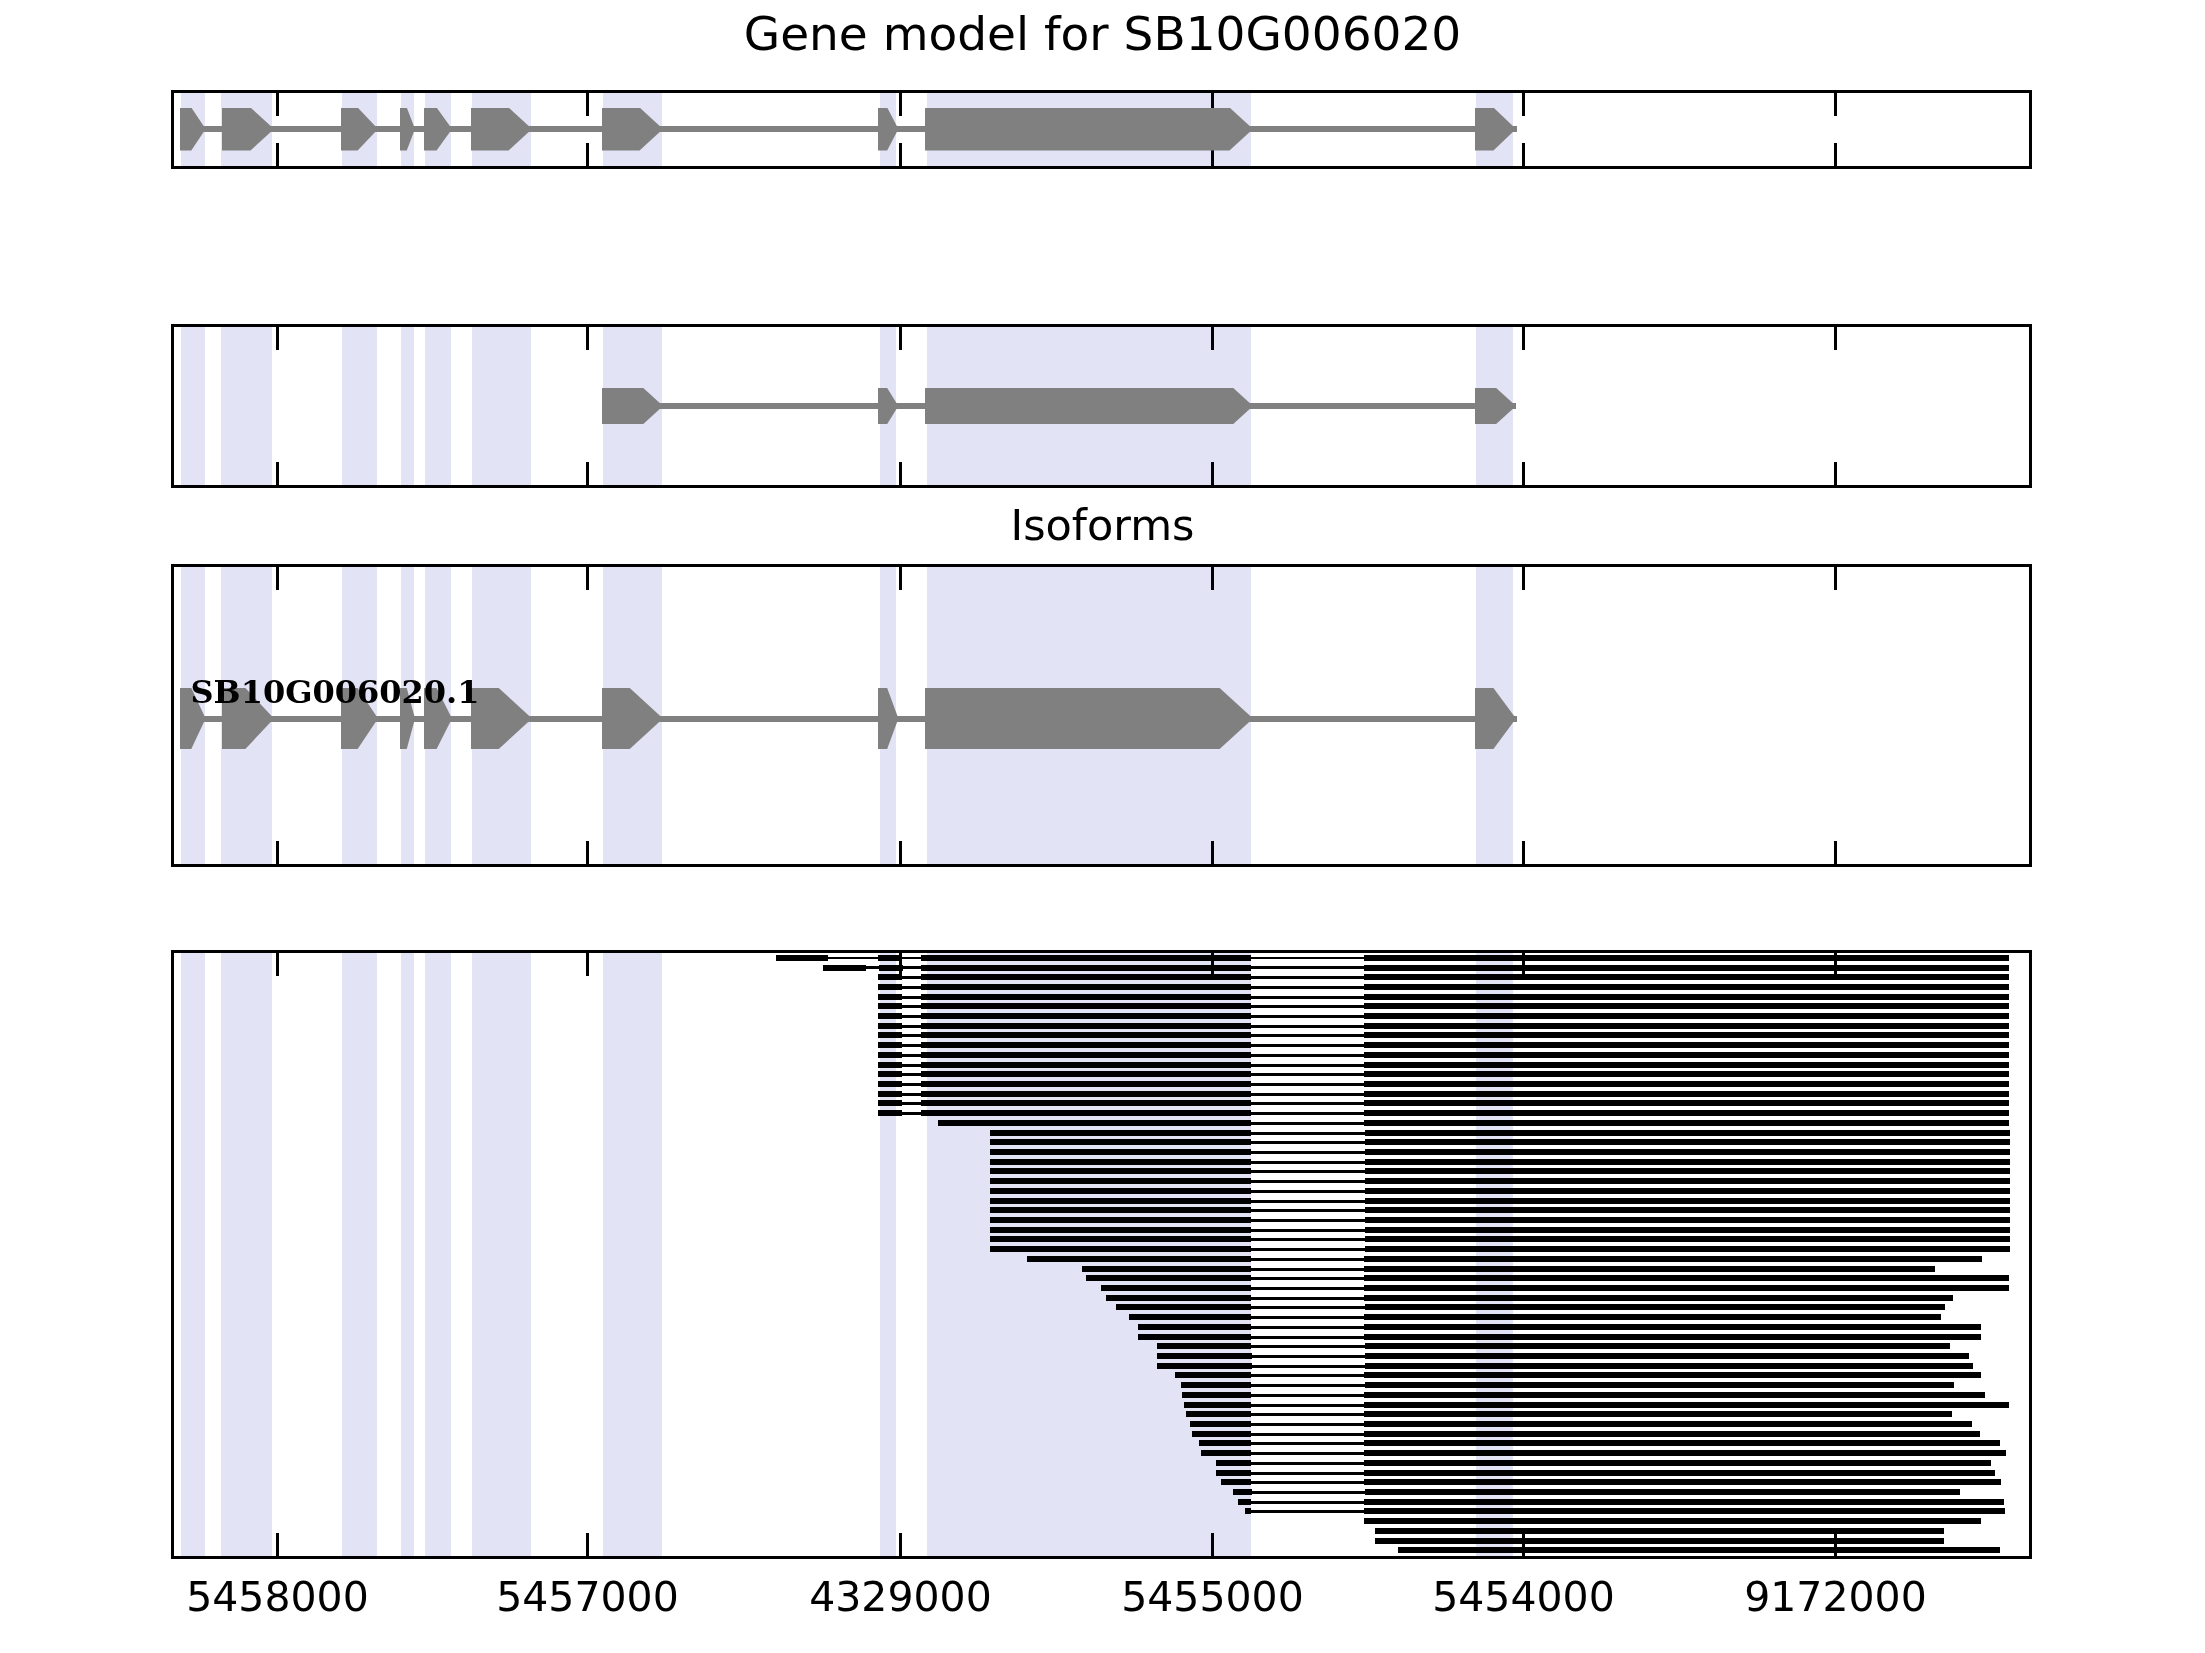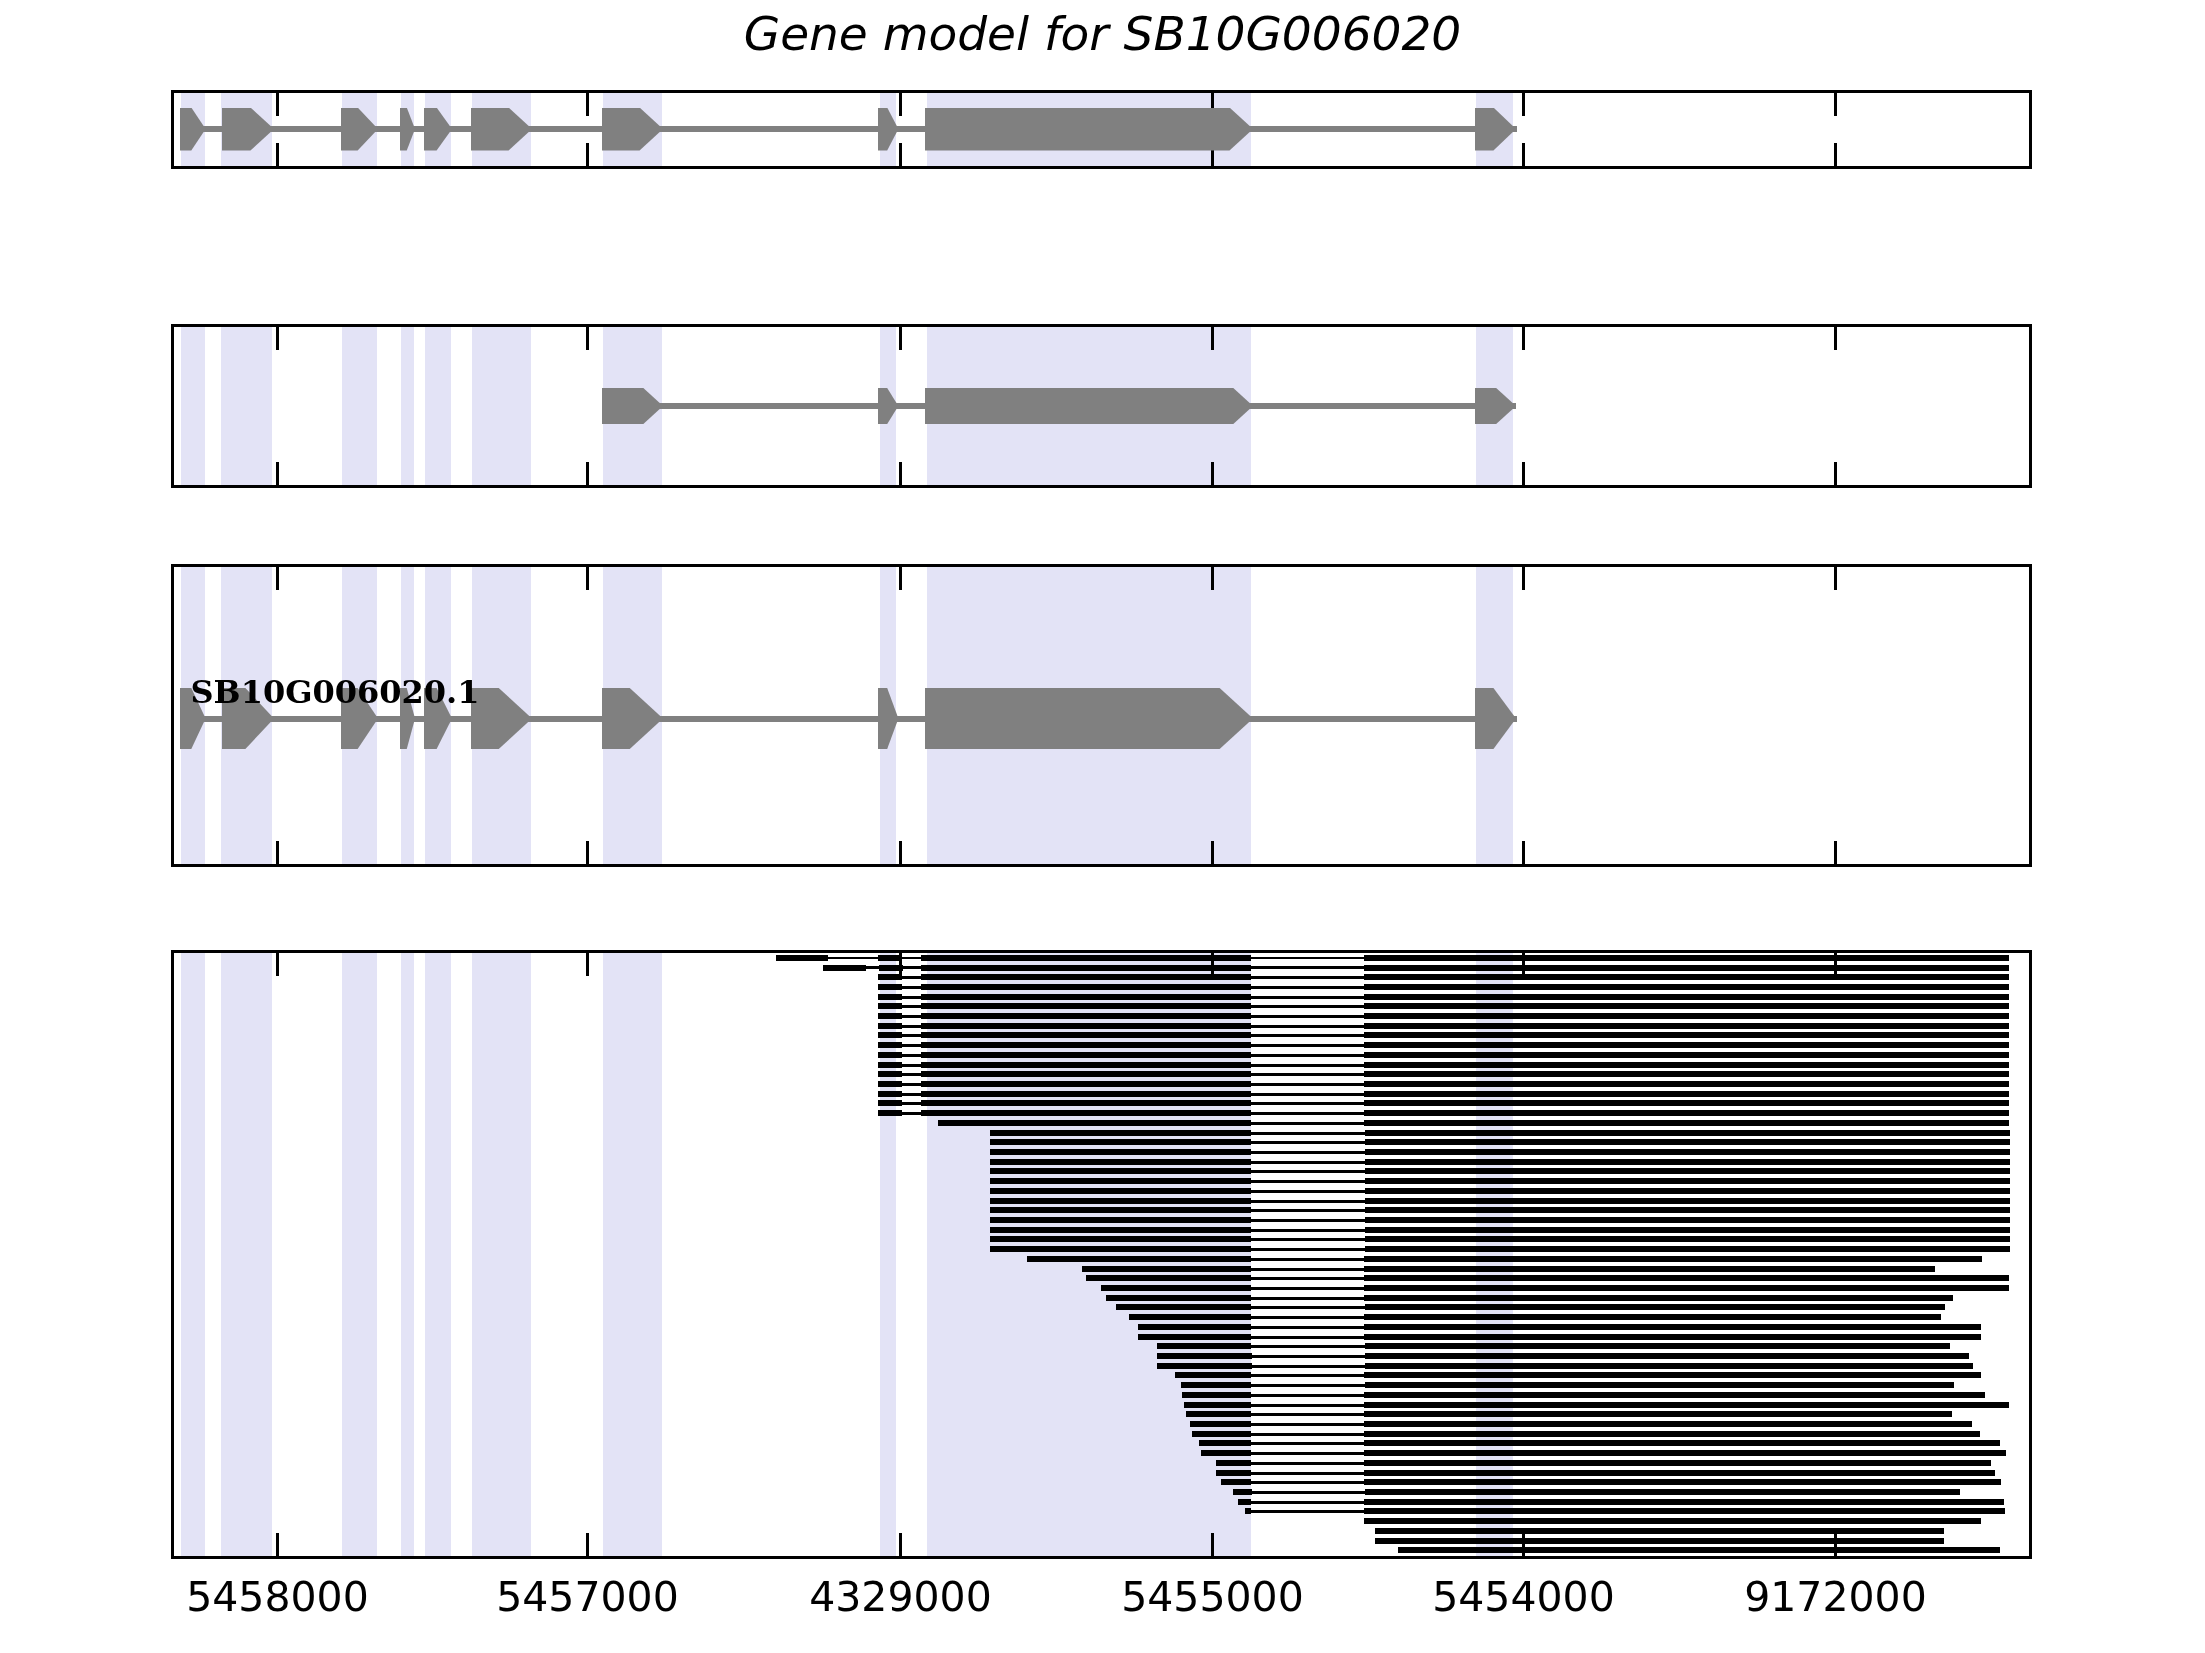--- a/index.html
+++ b/index.html
@@ -4,21 +4,21 @@
 <style>
   html,body{margin:0;padding:0;background:#ffffff;}
   body{width:2205px;height:1654px;font-family:"DejaVu Sans","Liberation Sans",sans-serif;}
   .page{position:relative;width:2205px;height:1654px;}
 
   .panel-title{
     position:absolute;left:0;width:2205px;text-align:center;
     font-family:"DejaVu Sans","Liberation Sans",sans-serif;
     font-weight:400;color:#000000;white-space:nowrap;
   }
-  .title-main{font-size:47px;font-style:italic;}
+  .title-main{font-size:47px;}
   .title-sub{font-size:43px;}
 
   .axes{
     position:absolute;box-sizing:border-box;
     border:3.4px solid #000000;background:#ffffff;overflow:hidden;
   }
   .plotinner{position:absolute;left:0;top:0;right:0;bottom:0;}
 
   .band{position:absolute;top:0;bottom:0;background:#E3E3F6;}
 
@@ -119,20 +119,21 @@
         <div class="tick tick-top" style="left: 1660px;"></div>
         <div class="tick tick-bot" style="left: 1660px;"></div>
         <div class="intron-line" style="left: 428px; width: 914px; top: 76px;"></div>
         <div class="exon" style="left: 428px; width: 61px; top: 61px; height: 36px; background: rgb(128, 128, 128); clip-path: polygon(0% 0%, 67.78% 0%, 100% 50%, 67.78% 100%, 0% 100%);"></div>
         <div class="exon" style="left: 704px; width: 20.4px; top: 61px; height: 36px; background: rgb(128, 128, 128); clip-path: polygon(0% 0%, 45% 0%, 100% 50%, 45% 100%, 0% 100%);"></div>
         <div class="exon" style="left: 751px; width: 328px; top: 61px; height: 36px; background: rgb(128, 128, 128); clip-path: polygon(0% 0%, 93.99% 0%, 100% 50%, 93.99% 100%, 0% 100%);"></div>
         <div class="exon" style="left: 1301px; width: 41px; top: 61px; height: 36px; background: rgb(128, 128, 128); clip-path: polygon(0% 0%, 51.67% 0%, 100% 50%, 51.67% 100%, 0% 100%);"></div>
       </div>
   </div>
 
+  <div class="panel-title title-sub" style="top:500px;">Isoforms</div>
 
   <div class="axes" id="ax-iso" style="left:171px;top:564px;width:1861px;height:303px;">
     <div class="plotinner" id="iso-inner">
         <div class="band" style="left: 6.5px; width: 24px;"></div>
         <div class="band" style="left: 47px; width: 51px;"></div>
         <div class="band" style="left: 168px; width: 35px;"></div>
         <div class="band" style="left: 227px; width: 13px;"></div>
         <div class="band" style="left: 251px; width: 26px;"></div>
         <div class="band" style="left: 298px; width: 59px;"></div>
         <div class="band" style="left: 429px; width: 59px;"></div>

